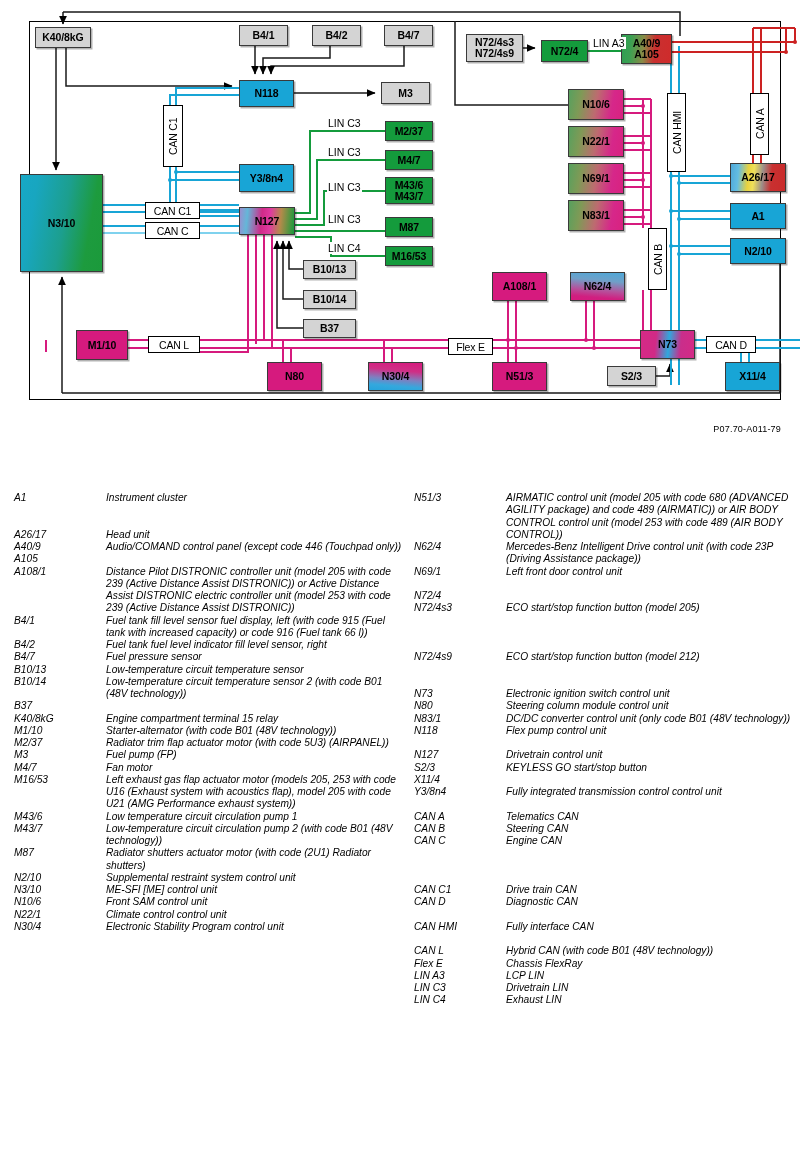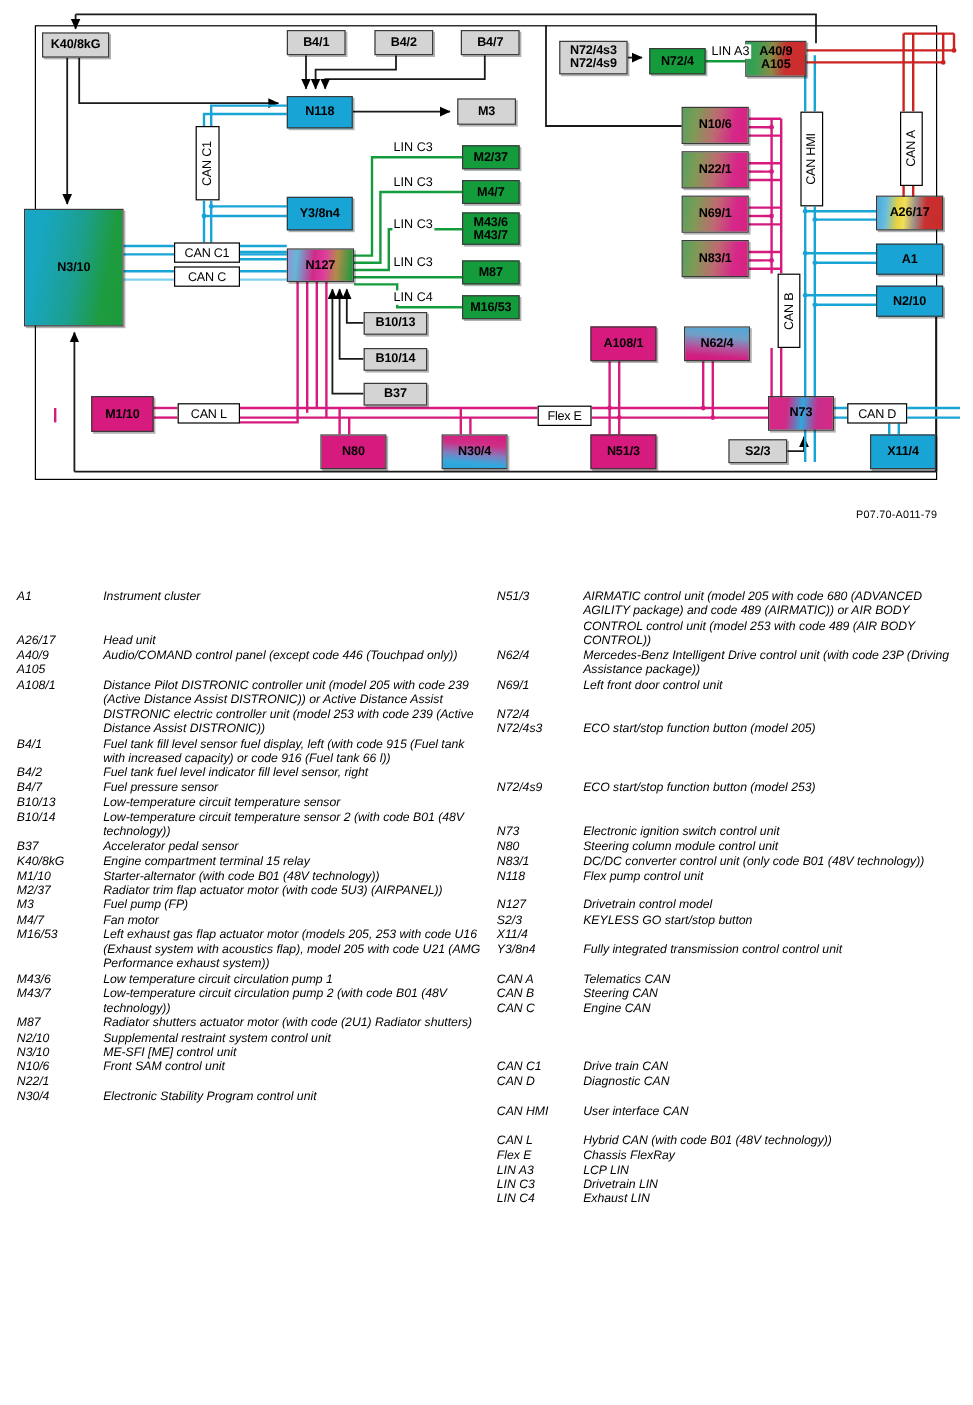--- a/index.html
+++ b/index.html
@@ -137,20 +137,21 @@
     align-items: flex-start;
     margin-bottom: 0px;
   }
   .legend-key {
     width: 72px;
     flex: 0 0 72px;
     white-space: nowrap;
   }
   .legend-desc {
     flex: 1 1 auto;
+    margin-left: 20px;
   }
 </style>
 </head>
 <body>
 
 <div id="diagram-area">
   <div id="diagram-frame"></div>
 
   <svg id="svg-wires" viewBox="0 0 811 455">
     <defs>
@@ -519,21 +520,20 @@
       <div class="legend-row">
         <div class="legend-key">B10/13</div>
         <div class="legend-desc">Low-temperature circuit temperature sensor</div>
       </div>
       <div class="legend-row">
         <div class="legend-key">B10/14</div>
         <div class="legend-desc">Low-temperature circuit temperature sensor 2 (with code B01 (48V technology))</div>
       </div>
       <div class="legend-row">
         <div class="legend-key">B37</div>
-        <div class="legend-desc">Accelerator pedal sensor</div>
       </div>
       <div class="legend-row">
         <div class="legend-key">K40/8kG</div>
         <div class="legend-desc">Engine compartment terminal 15 relay</div>
       </div>
       <div class="legend-row">
         <div class="legend-key">M1/10</div>
         <div class="legend-desc">Starter-alternator (with code B01 (48V technology))</div>
       </div>
       <div class="legend-row">
@@ -571,20 +571,21 @@
       <div class="legend-row">
         <div class="legend-key">N3/10</div>
         <div class="legend-desc">ME-SFI [ME] control unit</div>
       </div>
       <div class="legend-row">
         <div class="legend-key">N10/6</div>
         <div class="legend-desc">Front SAM control unit</div>
       </div>
       <div class="legend-row">
         <div class="legend-key">N22/1</div>
+        <div class="legend-desc">Climate control control unit</div>
       </div>
       <div class="legend-row">
         <div class="legend-key">N30/4</div>
         <div class="legend-desc">Electronic Stability Program control unit</div>
       </div>
     </div>
   <div class="legend-col" id="legend-col-right">
       <div class="legend-row">
         <div class="legend-key">N51/3</div>
         <div class="legend-desc">AIRMATIC control unit (model 205 with code 680 (ADVANCED AGILITY package) and code 489 (AIRMATIC)) or AIR BODY CONTROL control unit (model 253 with code 489 (AIR BODY CONTROL))</div>
@@ -601,21 +602,21 @@
       <div class="legend-row">
         <div class="legend-key">N72/4</div>
       </div>
       <div class="legend-row">
         <div class="legend-key">N72/4s3</div>
         <div class="legend-desc">ECO start/stop function button (model 205)</div>
       </div>
       <div style="height: 36.75px;"></div>
       <div class="legend-row">
         <div class="legend-key">N72/4s9</div>
-        <div class="legend-desc">ECO start/stop function button (model 253)</div>
+        <div class="legend-desc">ECO start/stop function button (model 212)</div>
       </div>
       <div style="height: 24.5px;"></div>
       <div class="legend-row">
         <div class="legend-key">N73</div>
         <div class="legend-desc">Electronic ignition switch control unit</div>
       </div>
       <div class="legend-row">
         <div class="legend-key">N80</div>
         <div class="legend-desc">Steering column module control unit</div>
       </div>
@@ -623,21 +624,21 @@
         <div class="legend-key">N83/1</div>
         <div class="legend-desc">DC/DC converter control unit (only code B01 (48V technology))</div>
       </div>
       <div class="legend-row">
         <div class="legend-key">N118</div>
         <div class="legend-desc">Flex pump control unit</div>
       </div>
       <div style="height: 12.25px;"></div>
       <div class="legend-row">
         <div class="legend-key">N127</div>
-        <div class="legend-desc">Drivetrain control model</div>
+        <div class="legend-desc">Drivetrain control unit</div>
       </div>
       <div class="legend-row">
         <div class="legend-key">S2/3</div>
         <div class="legend-desc">KEYLESS GO start/stop button</div>
       </div>
       <div class="legend-row">
         <div class="legend-key">X11/4</div>
       </div>
       <div class="legend-row">
         <div class="legend-key">Y3/8n4</div>
@@ -661,21 +662,21 @@
         <div class="legend-key">CAN C1</div>
         <div class="legend-desc">Drive train CAN</div>
       </div>
       <div class="legend-row">
         <div class="legend-key">CAN D</div>
         <div class="legend-desc">Diagnostic CAN</div>
       </div>
       <div style="height: 12.25px;"></div>
       <div class="legend-row">
         <div class="legend-key">CAN HMI</div>
-        <div class="legend-desc">User interface CAN</div>
+        <div class="legend-desc">Fully interface CAN</div>
       </div>
       <div style="height: 12.25px;"></div>
       <div class="legend-row">
         <div class="legend-key">CAN L</div>
         <div class="legend-desc">Hybrid CAN (with code B01 (48V technology))</div>
       </div>
       <div class="legend-row">
         <div class="legend-key">Flex E</div>
         <div class="legend-desc">Chassis FlexRay</div>
       </div>

